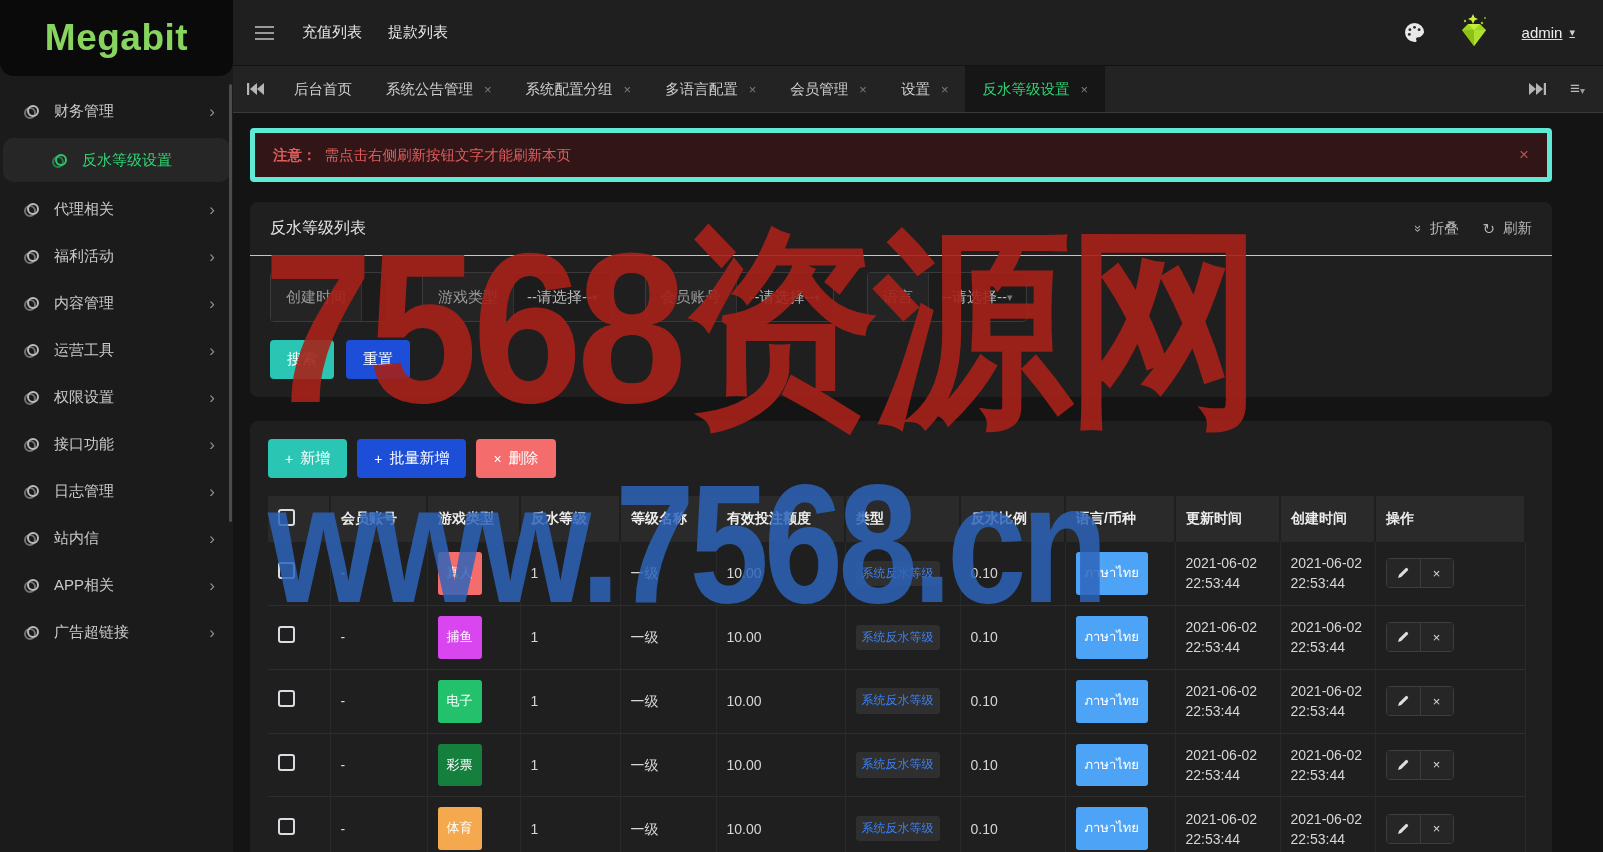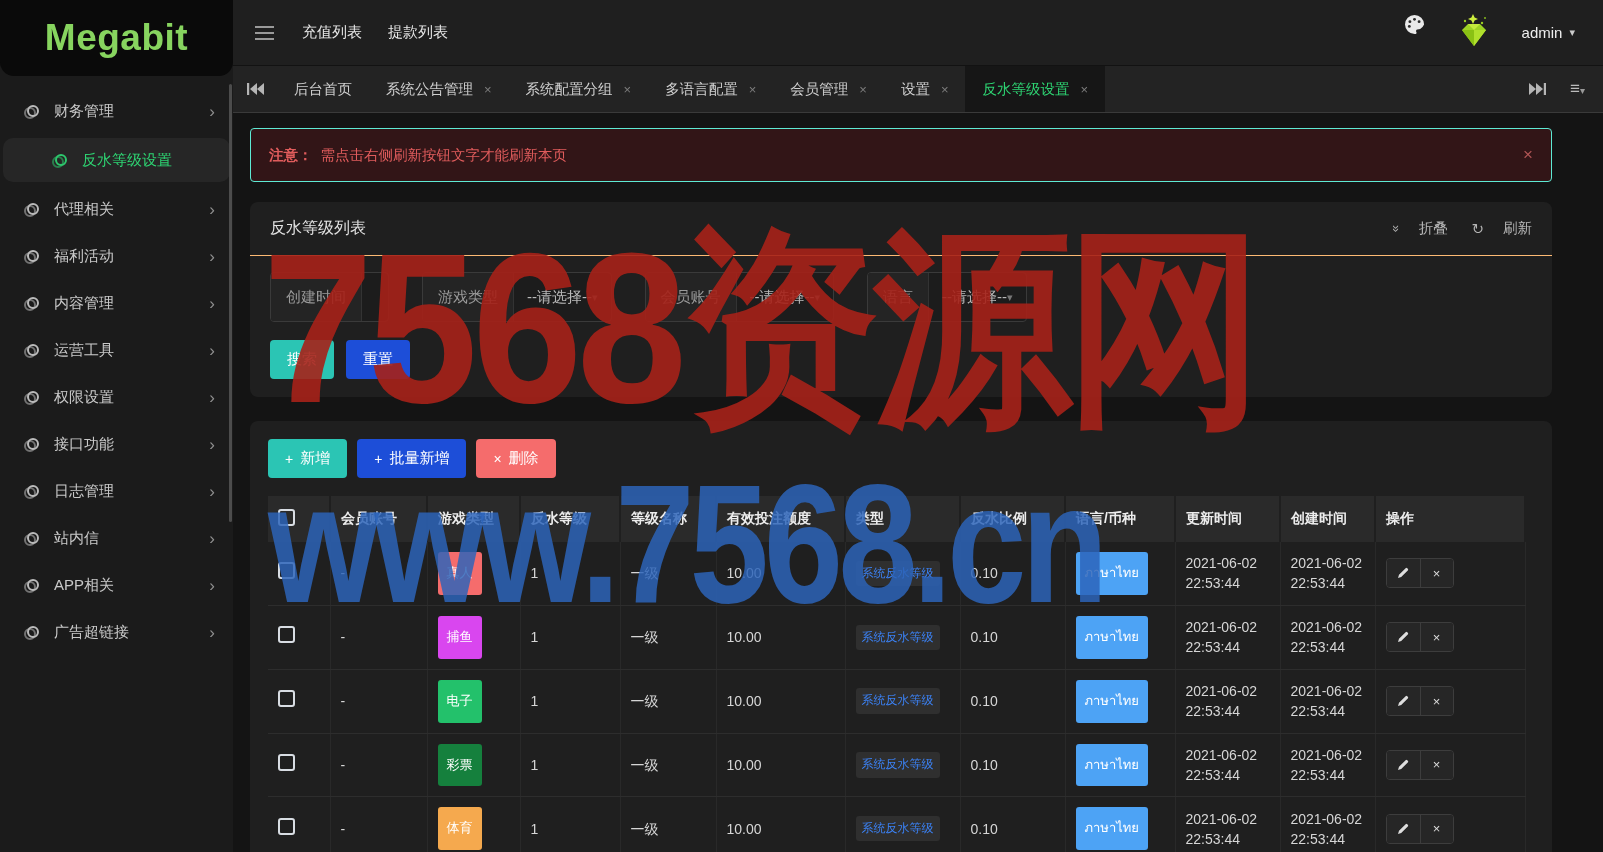--- a/index.html
+++ b/index.html
@@ -28,53 +28,53 @@
     background:#4c4c4c; border-radius:2px; }
 
   
   .main { position:absolute; left:233px; top:0; width:1370px; height:852px; }
 
   .topbar { height:66px; background:#1f1f1f; display:flex; align-items:center;
     padding:0 28px 0 22px; border-bottom:1px solid #121212; }
   .burger { display:flex; flex-direction:column; gap:4px; margin-right:28px; cursor:pointer; }
   .burger i { display:block; width:19px; height:2px; background:#9a9a9a; }
   .top-link { color:#e8e8e8; font-size:15px; margin-right:26px; cursor:pointer; }
-  .top-right { margin-left:auto; display:flex; gap:26px; }
+  .top-right { margin-left:auto; display:flex; align-items:center; gap:26px;text-decoration:underline; }
   .admin-chip { display:flex; align-items:center; gap:7px; color:#eee; font-size:15px; cursor:pointer; }
   .admin-chip .caret { font-size:11px; color:#ccc; }
 
   .tabbar { height:47px; background:#232323; border-bottom:1px solid #3a3a3a;
     display:flex; align-items:stretch; }
   .tab-nav { width:44px; display:flex; align-items:center; justify-content:center; cursor:pointer; flex:none; }
   .tabs { display:flex; align-items:stretch; flex:1; overflow:hidden; }
   .tab { padding:0 17px; display:inline-flex; align-items:center; gap:11px;
     color:#cfcfcf; font-size:14.5px; cursor:pointer; white-space:nowrap; }
   .tab .x { color:#7d7d7d; font-size:13px; display:none; }
   .tab.closable .x { display:inline; }
   .tab.active { background:#161616; color:#2ed573; }
   .tabbar-right { display:flex; align-items:center; gap:24px; padding:0 18px; flex:none; }
   .menu-ico { color:#bbb; font-size:17px; cursor:pointer; }
   .menu-ico .caret { font-size:10px; color:#999; }
 
   .content { padding:0 51px 0 17px; }
 
   
-  .alert { margin-top:15px; height:54px; border:1px solid #5eead4; border-radius:4px;
+  .alert { margin-top:15px; height:54px; border:5px solid #5eead4; border-radius:4px;
     background:#321517; display:flex; align-items:center; padding:0 18px;
     color:#e05c5c; font-size:14.5px; }
   .alert b { margin-right:8px; }
   .alert .close { margin-left:auto; color:#b15555; font-size:17px; cursor:pointer; }
 
   
   .panel { margin-top:20px; background:#1f1f1f; border-radius:8px; }
   .panel-head { display:flex; align-items:center; padding:16px 20px;
     border-bottom:1px solid #fdba74; }
   .panel-title { font-size:16px; color:#e2e2e2; }
   .panel-tools { margin-left:auto; display:flex; gap:24px; color:#b5b5b5; font-size:14.5px; }
-  .tool { cursor:pointer; display:inline-flex; align-items:center; gap:19px; }
+  .tool { cursor:pointer; display:inline-flex; align-items:center; gap:8px; }
   .rot90 { display:inline-block; transform:rotate(90deg); font-size:13px; }
 
   .filter-row { display:flex; gap:33px; padding:16px 20px 0 20px; }
   .fgroup { display:flex; align-items:center; height:50px; border:1px solid #3a3a3a;
     border-radius:4px; overflow:hidden; background:#1c1c1c; }
   .flabel { padding:0 15px; color:#9a9a9a; font-size:15px; background:#242424;
     height:100%; display:flex; align-items:center; border-right:1px solid #333; flex:none; }
   .fval { flex:1; padding:0 13px; color:#b9b9b9; font-size:15px;
     display:flex; align-items:center; justify-content:space-between; }
   .fcaret { color:#777; font-size:11px; display:none; }

